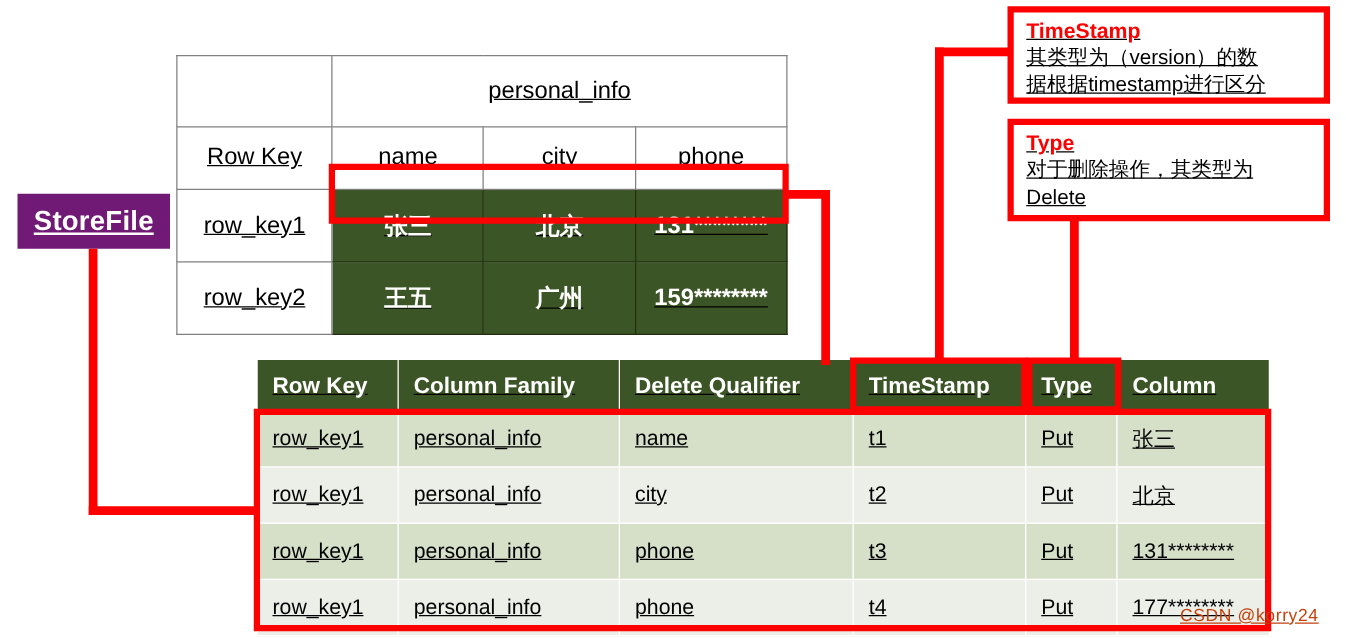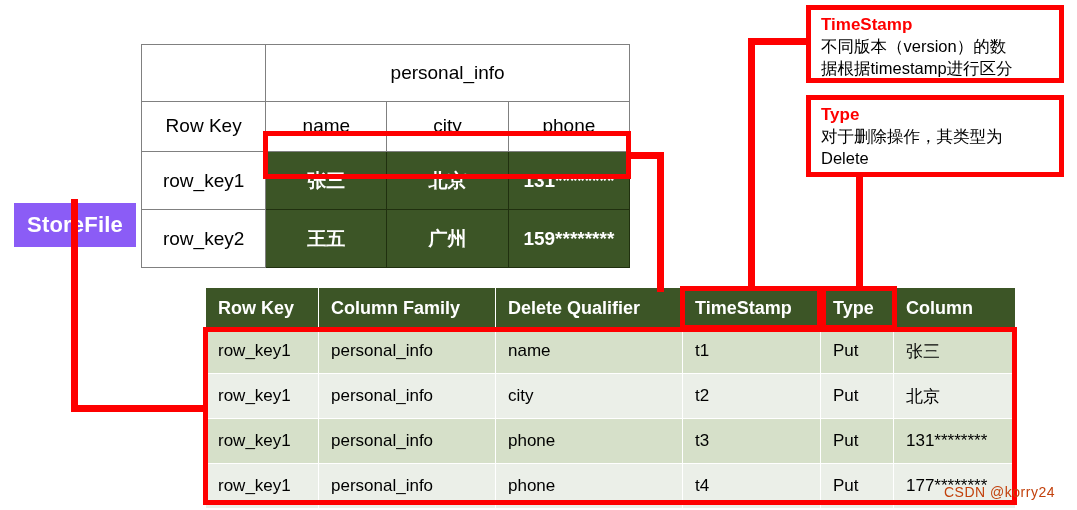--- a/index.html
+++ b/index.html
@@ -8,21 +8,21 @@
   }
   body {
     width: 1077px; height: 510px;
     position: relative;
     overflow: hidden;
     font-family: "Liberation Sans", "DejaVu Sans", sans-serif;
   }
   #stage { position: absolute; left:0; top:0; width:1077px; height:510px; }
 
   
-  .abs { position: absolute; box-sizing: border-box; }
+  .abs { position: absolute; box-sizing: border-box; text-decoration: underline; }
 
   
   #top-table {
     left: 141px; top: 44px;
     width: 489px; height: 224px;
     border-collapse: collapse;
     table-layout: fixed;
   }
   #top-table td {
     border: 1px solid #808080;
@@ -79,29 +79,28 @@
   .redline { background: #fe0000; }
   .redbox  {
     border: 5px solid #fe0000;
     background: transparent;
   }
 
   
   #storefile-box {
     left: 14px; top: 155px;
     width: 122px; height: 44px;
-    background: #8b5cf6;
+    background: #701a75;
     color: #ffffff;
     font-weight: bold;
     font-size: 22px;
     display: flex;
     align-items: center;
     justify-content: center;
     letter-spacing: .2px;
-    margin-top: 48px;
   }
 
   
   .callout {
     background: #ffffff;
     border: 5px solid #fe0000;
     padding: 4px 8px 6px 10px;
     box-sizing: border-box;
   }
   .callout .c-title {
@@ -233,21 +232,21 @@
 
   <div class="abs" id="storefile-box">
     <span>StoreFile</span>
   </div>
 
   <div class="abs redline" style="left:71px; top:199px; width:7px; height:213px;"></div>
   <div class="abs redline" style="left:71px; top:405px; width:136px; height:7px;"></div>
 
   <div class="abs callout" id="callout-timestamp">
     <span class="c-title">TimeStamp</span>
-    <span class="c-body">不同版本（version）的数
+    <span class="c-body">其类型为（version）的数
 据根据timestamp进行区分</span>
   </div>
 
   <div class="abs redline" style="left:748px; top:38px; width:60px; height:7px;"></div>
   <div class="abs redline" style="left:748px; top:38px; width:7px; height:252px;"></div>
 
   <div class="abs callout" id="callout-type">
     <span class="c-title">Type</span>
     <span class="c-body">对于删除操作，其类型为
 Delete</span>

